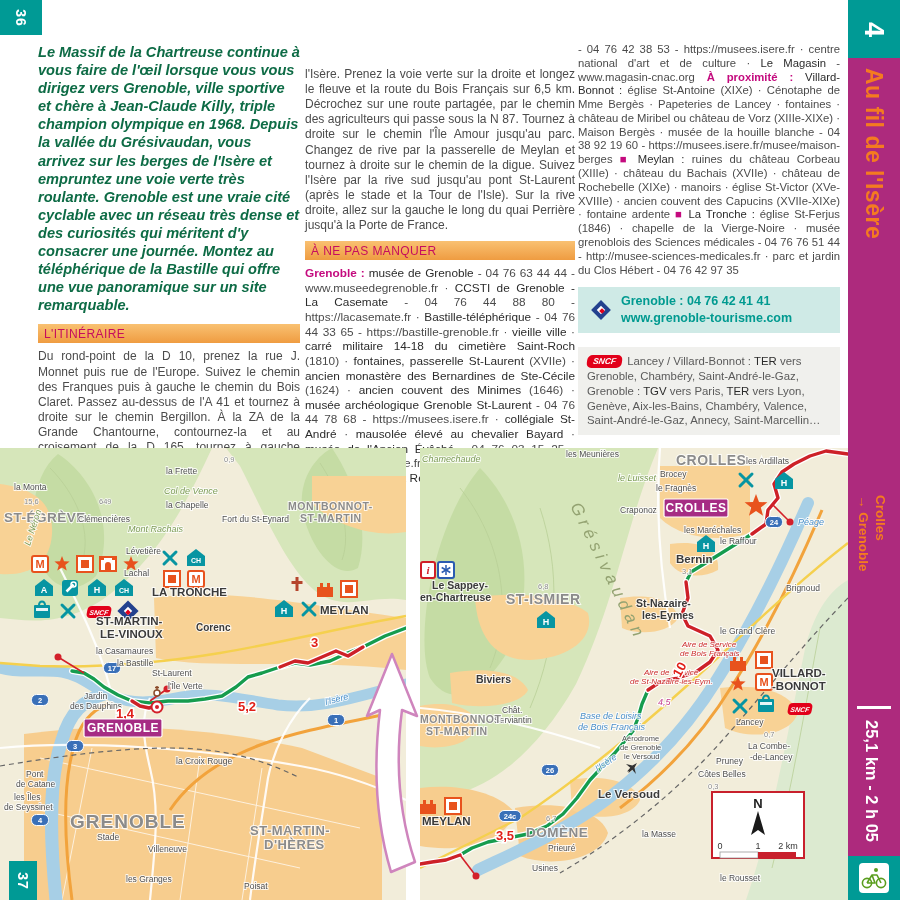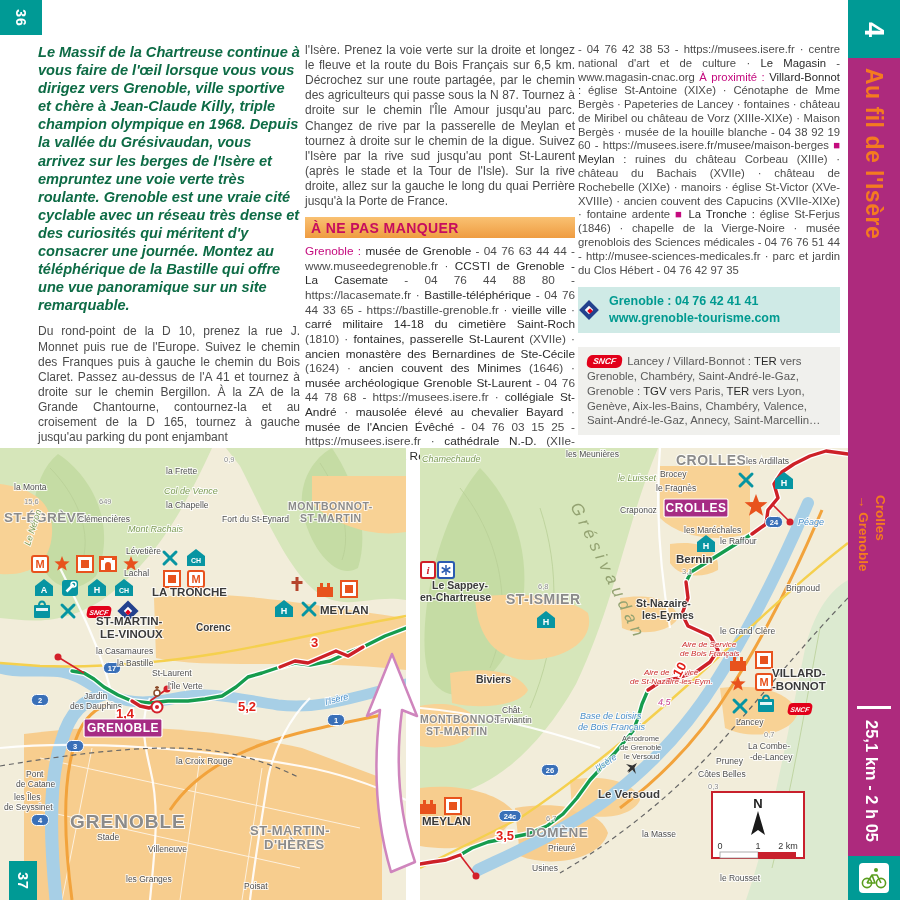--- a/index.html
+++ b/index.html
@@ -23,34 +23,34 @@
        font-size:13.5px;line-height:1.3;white-space:nowrap;}
   .divider{position:absolute;top:648px;left:9px;width:34px;height:3px;background:#fff;}
   .stats{position:absolute;top:662px;left:14px;writing-mode:vertical-rl;color:#fff;font-weight:bold;font-size:16.5px;white-space:nowrap;}
   .side-teal-bottom{position:absolute;left:848px;top:856px;width:52px;height:44px;background:#009a95;z-index:6;
                     display:flex;align-items:center;justify-content:center;}
   .bike-badge{width:30px;height:30px;background:#fff;border-radius:4px;display:flex;align-items:center;justify-content:center;}
 
   
   .col{position:absolute;top:43px;}
   .col1{left:38px;width:262px;}
-  .col2{left:305px;width:270px;}
+  .col2{left:305px;width:270px;margin-top:24px;}
   .col3{left:578px;width:262px;}
   .intro{color:#0d6b45;font-style:italic;font-weight:bold;font-size:14.6px;line-height:1.24;margin:0 0 10px 0;text-align:left;}
-  .sec-header{background:linear-gradient(180deg,#f9c172,#ef9c41);color:#c60d5e;font-weight:bold;
-              font-size:14px;letter-spacing:.4px;padding:3px 6px 2px 6px;margin:8px 0 6px 0;}
+  .sec-header{background:linear-gradient(180deg,#f9c172,#ef9c41);color:#c60d5e;font-weight:normal;
+              font-size:12px;letter-spacing:.4px;padding:3px 6px 2px 6px;margin:8px 0 6px 0;}
   .body{font-size:12px;line-height:1.26;color:#4b4b4b;text-align:justify;margin:0;}
   .col2 .rich{font-size:11.8px;line-height:1.24;}
   .col3 .body{font-size:11.3px;line-height:1.22;}
   .rt-n{}
   .rt-b{font-weight:normal;color:#2b2b2b;}
-  .rt-m{font-weight:normal;color:#c40a7e;}
+  .rt-m{font-weight:bold;color:#c40a7e;}
   .rt-sq{color:#c40a7e;font-weight:bold;}
 
-  .tourism-box{background:#cfeae6;display:flex;gap:9px;align-items:center;padding:6px 0;margin-top:10px;
+  .tourism-box{background:#cfeae6;display:flex;gap:9px;align-items:center;padding:6px 12px;margin-top:10px;
                color:#009a90;font-weight:bold;font-size:12.5px;line-height:1.35;}
   .train-box{background:#f0f0ed;padding:7px 9px;font-size:11.4px;line-height:1.3;color:#5a5a5a;margin-top:14px;text-align:left;}
   .sncf-chip{display:inline-block;background:#e2001a;color:#fff;font-style:italic;font-weight:bold;font-size:8.5px;
              padding:1px 6px;border-radius:5px;transform:skewX(-8deg);margin-right:5px;vertical-align:middle;}
 
   
   .map{position:absolute;top:448px;z-index:1;}
   .map-left{left:0;width:406px;height:452px;}
   .map-right{left:420px;width:428px;height:452px;}
   .map svg{display:block;width:100%;height:100%;}
@@ -116,20 +116,23 @@
       <circle cx="6" cy="17" r="4.6" fill="none" stroke="#5a9e1f" stroke-width="1.6"></circle>
       <circle cx="20" cy="17" r="4.6" fill="none" stroke="#5a9e1f" stroke-width="1.6"></circle>
       <path d="M6,17 L11,9 H16 L20,17 M11,9 L14,17 H6" fill="none" stroke="#5a9e1f" stroke-width="1.6" stroke-linejoin="round"></path>
       <circle cx="15" cy="4" r="2" fill="#5a9e1f"></circle>
     </svg>
   </div>
 </div>
 
 <div class="col col1">
   <p class="intro">Le Massif de la Chartreuse continue à vous faire de l'œil lorsque vous vous dirigez vers Grenoble, ville sportive et chère à Jean-Claude Killy, triple champion olympique en 1968. Depuis la vallée du Grésivaudan, vous arrivez sur les berges de l'Isère et empruntez une voie verte très roulante. Grenoble est une vraie cité cyclable avec un réseau très dense et des curiosités qui méritent d'y consacrer une journée. Montez au téléphérique de la Bastille qui offre une vue panoramique sur un site remarquable.</p>
+  <div class="sec-header">
+    <span>L'ITINÉRAIRE</span>
+  </div>
   <p class="body">Du rond-point de la D 10, prenez la rue J. Monnet puis rue de l'Europe. Suivez le chemin des Franques puis à gauche le chemin du Bois Claret. Passez au-dessus de l'A 41 et tournez à droite sur le chemin Bergillon. À la ZA de la Grande Chantourne, contournez-la et au croisement de la D 165, tournez à gauche jusqu'au parking du pont enjambant</p>
 </div>
 
 <div class="col col2">
   <p class="body">l'Isère. Prenez la voie verte sur la droite et longez le fleuve et la route du Bois Français sur 6,5 km. Décrochez sur une route partagée, par le chemin des agriculteurs qui passe sous la N 87. Tournez à droite sur le chemin l'Île Amour jusqu'au parc. Changez de rive par la passerelle de Meylan et tournez à droite sur le chemin de la digue. Suivez l'Isère par la rive sud jusqu'au pont St-Laurent (après le stade et la Tour de l'Isle). Sur la rive droite, allez sur la gauche le long du quai Perrière jusqu'à la Porte de France.</p>
   <div class="sec-header">
     <span>À NE PAS MANQUER</span>
   </div>
   <p class="body rich"><span class="rt-m">Grenoble : </span><span class="rt-b">musée de Grenoble</span><span class="rt-n"> - 04 76 63 44 44 - www.museedegrenoble.fr · </span><span class="rt-b">CCSTI de Grenoble - La Casemate</span><span class="rt-n"> - 04 76 44 88 80 - https://lacasemate.fr · </span><span class="rt-b">Bastille-téléphérique</span><span class="rt-n"> - 04 76 44 33 65 - https://bastille-grenoble.fr · </span><span class="rt-b">vieille ville</span><span class="rt-n"> · </span><span class="rt-b">carré militaire 14-18 du cimetière Saint-Roch</span><span class="rt-n"> (1810) · </span><span class="rt-b">fontaines, passerelle St-Laurent</span><span class="rt-n"> (XVIIe) · </span><span class="rt-b">ancien monastère des Bernardines de Ste-Cécile</span><span class="rt-n"> (1624) · </span><span class="rt-b">ancien couvent des Minimes</span><span class="rt-n"> (1646) · </span><span class="rt-b">musée archéologique Grenoble St-Laurent</span><span class="rt-n"> - 04 76 44 78 68 - https://musees.isere.fr · </span><span class="rt-b">collégiale St-André</span><span class="rt-n"> · </span><span class="rt-b">mausolée élevé au chevalier Bayard</span><span class="rt-n"> · </span><span class="rt-b">musée de l'Ancien Évêché</span><span class="rt-n"> - 04 76 03 15 25 - https://musees.isere.fr · </span><span class="rt-b">cathédrale N.-D.</span><span class="rt-n"> (XIIe-XVe) · </span><span class="rt-b">musée de la Résistance et de la Déportation de l'Isère</span></p>
 </div>

